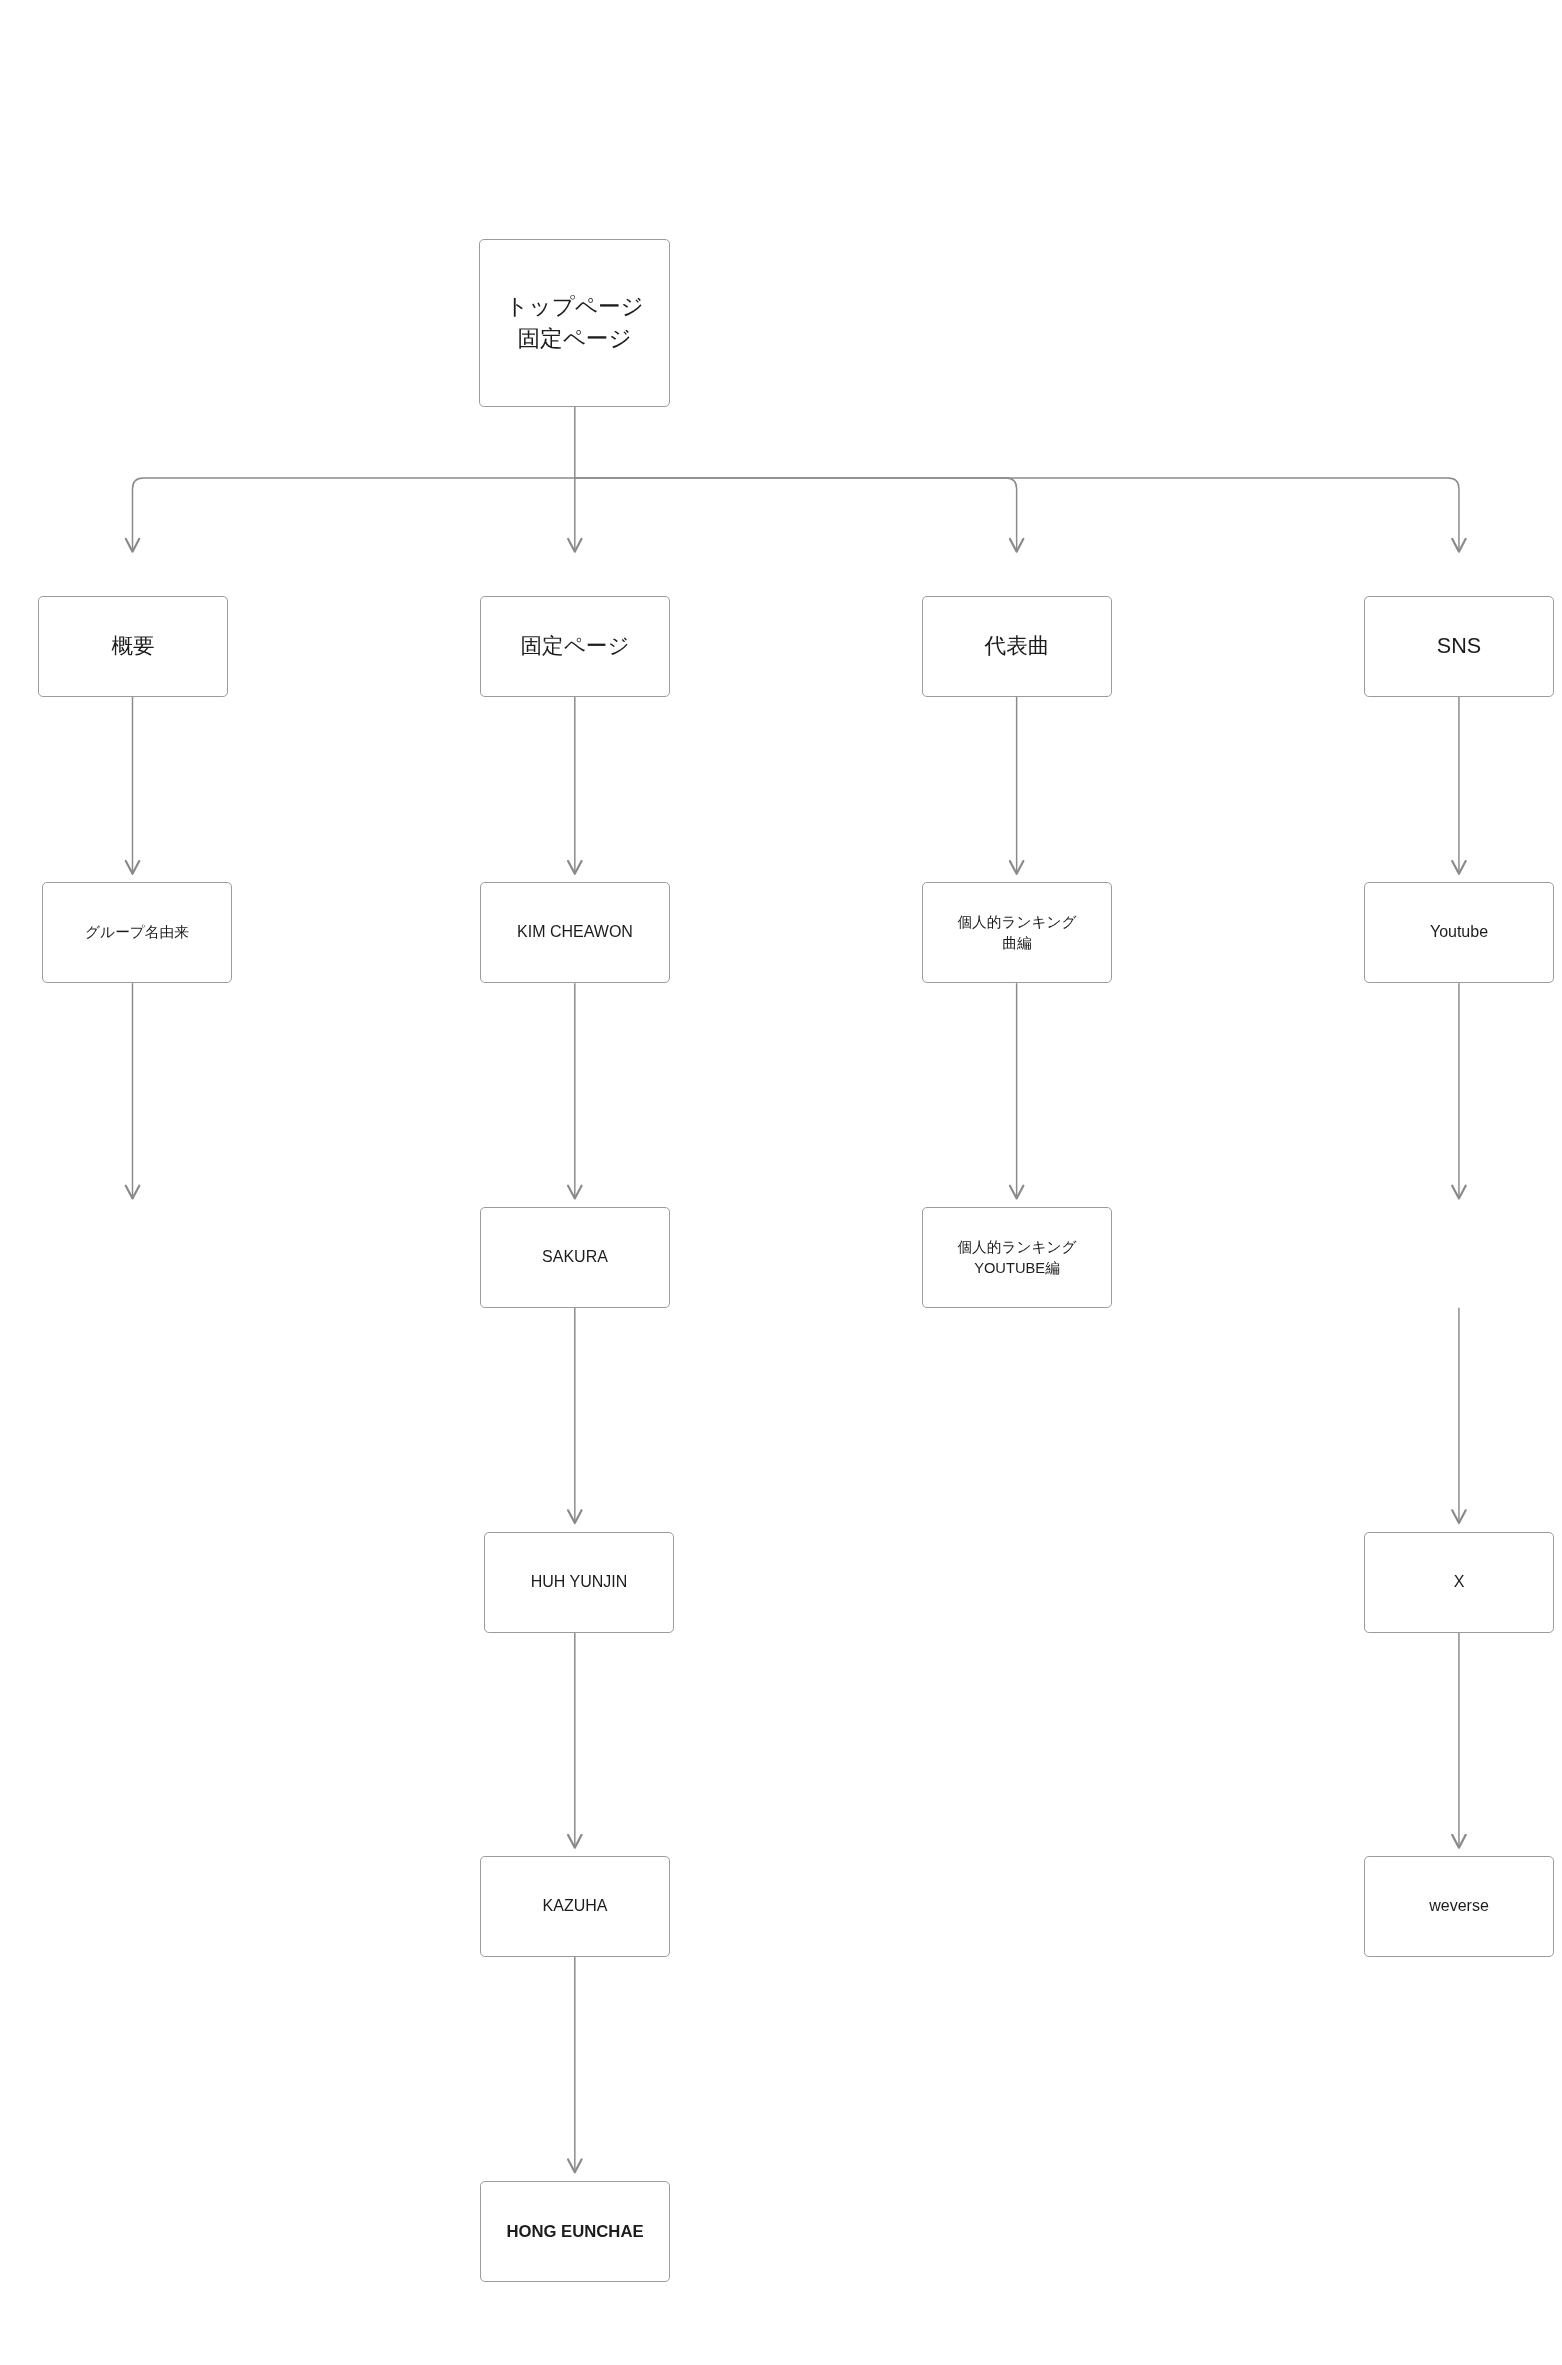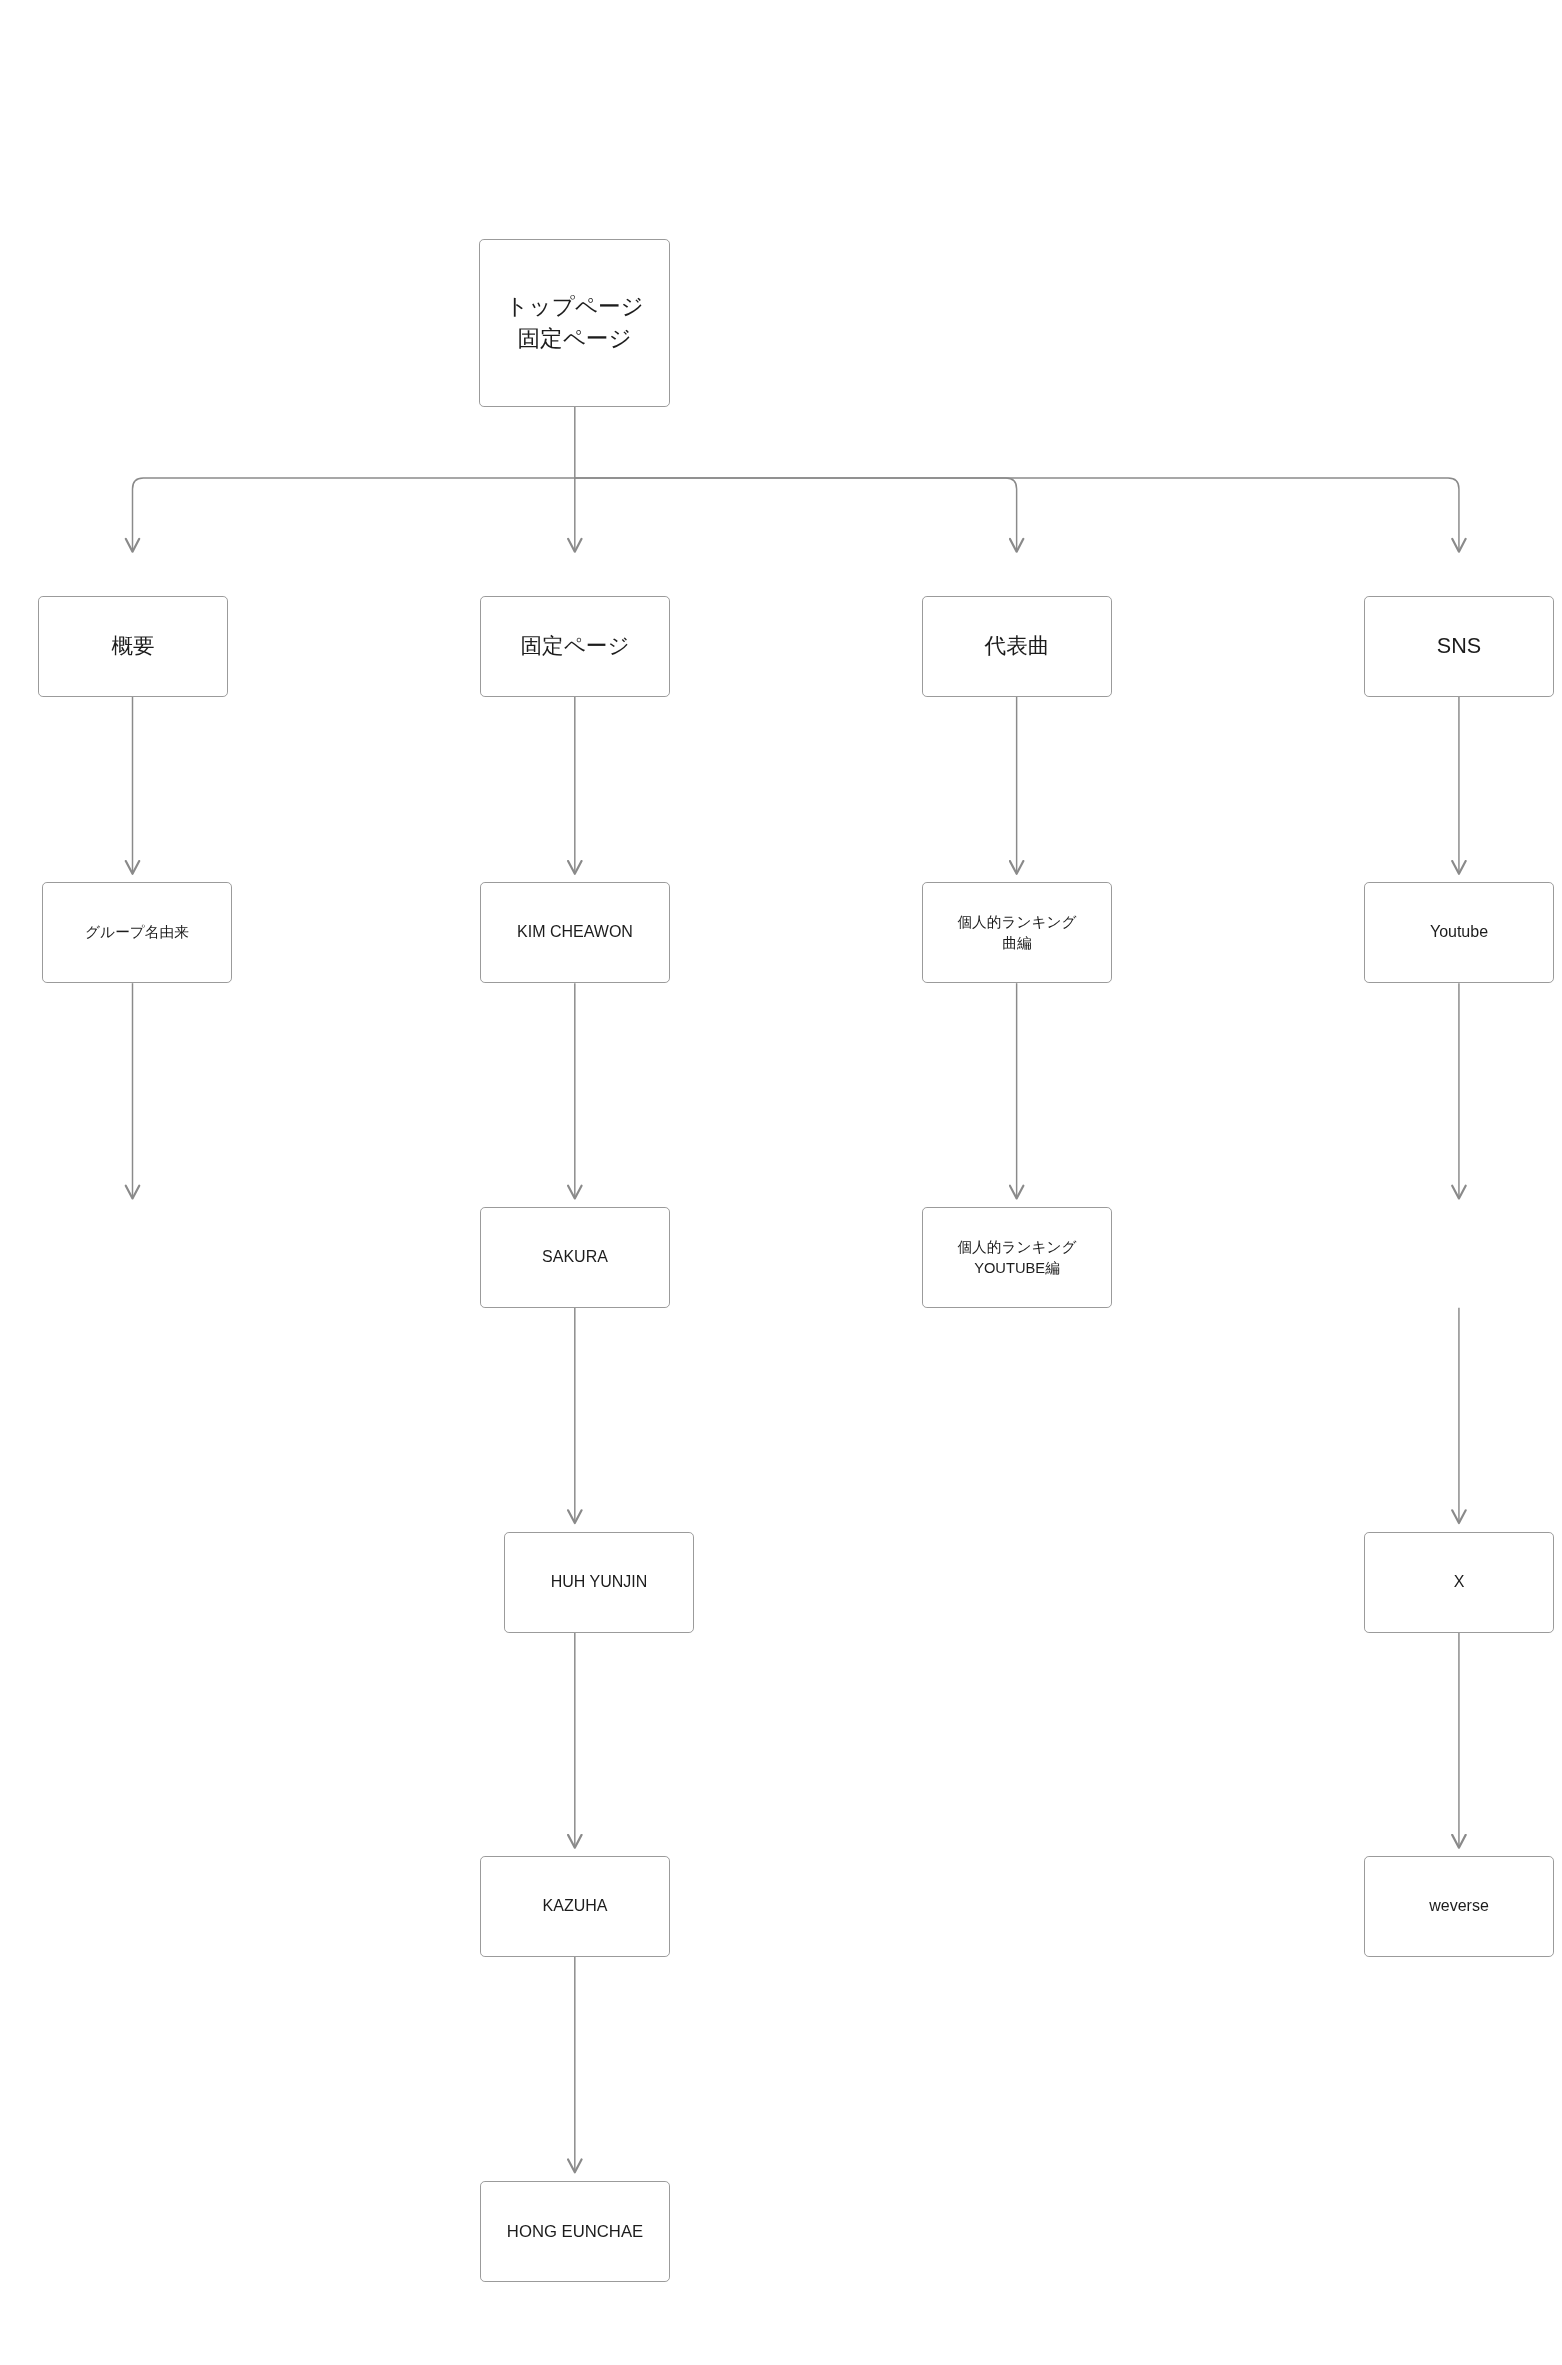--- a/index.html
+++ b/index.html
@@ -105,27 +105,27 @@
 
   <div class="node t-lg" style="left:480px; top:560px; width:190px; height:101px;">
     <span class="node-label">固定ページ</span>
   </div>
   <div class="node t-md" style="left:480px; top:882px; width:190px; height:101px;">
     <span class="node-label">KIM CHEAWON</span>
   </div>
   <div class="node t-md" style="left:480px; top:1207px; width:190px; height:101px;">
     <span class="node-label">SAKURA</span>
   </div>
-  <div class="node t-md" style="left:504px; top:1532px; width:190px; height:101px;">
+  <div class="node t-md" style="left:484px; top:1532px; width:190px; height:101px;">
     <span class="node-label">HUH YUNJIN</span>
   </div>
   <div class="node t-md" style="left:480px; top:1856px; width:190px; height:101px;">
     <span class="node-label">KAZUHA</span>
   </div>
-  <div class="node t-sm" style="left:480px; top:2181px; width:190px; height:101px;">
+  <div class="node t-sm" style="left:480px; top:2181px; width:190px; height:101px;font-weight:bold;">
     <span class="node-label">HONG EUNCHAE</span>
   </div>
 
   <div class="node t-lg" style="left:922px; top:560px; width:190px; height:101px;">
     <span class="node-label">代表曲</span>
   </div>
   <div class="node t-xs" style="left:922px; top:882px; width:190px; height:101px;">
     <span class="node-label">個人的ランキング
 曲編</span>
   </div>

